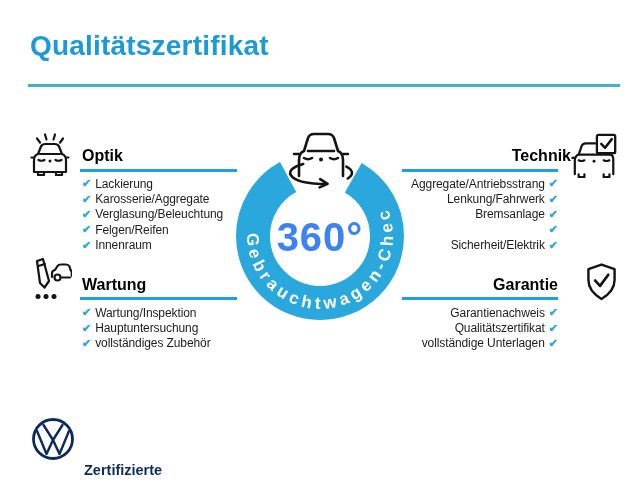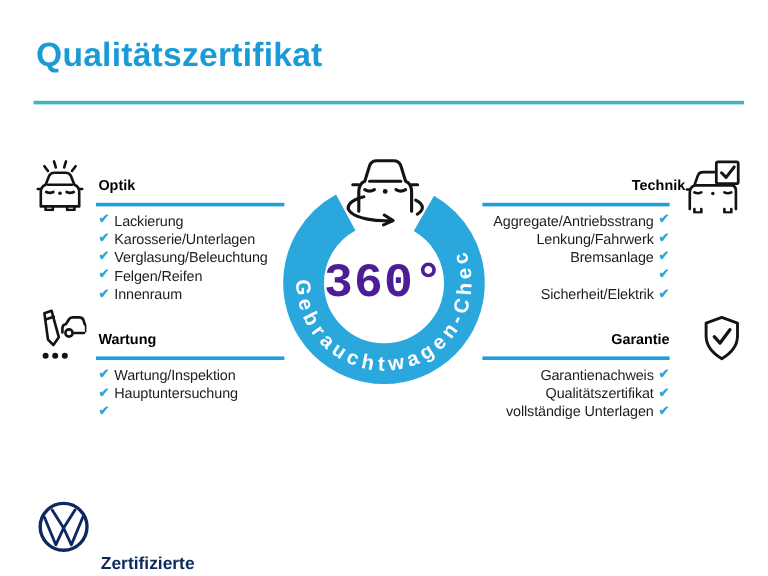--- a/index.html
+++ b/index.html
@@ -5,32 +5,32 @@
   html,body{margin:0;padding:0;background:#e8e8e8;}
   .canvas{
     position:relative;width:640px;height:480px;background:#ffffff;
     font-family:"Liberation Sans",sans-serif;overflow:hidden;margin:0 auto;
   }
   .abs{position:absolute;}
   .title{
     left:30px;top:30px;font-size:28px;font-weight:700;color:#1a9bd7;letter-spacing:.2px;
   }
   .top-rule{left:28px;top:84px;width:592px;height:3px;background:#43b2c2;}
-  .sec-title{font-size:12px;font-weight:700;color:#000;}
+  .sec-title{font-size:16px;font-weight:700;color:#000;}
   .sec-rule{height:3px;background:#1da0dc;}
   .list{display:flex;flex-direction:column;}
   .row{display:flex;align-items:center;height:15.4px;}
   .row.r{justify-content:flex-end;text-align:center;}
   .check{color:#2aa8de;font-size:11px;font-weight:700;line-height:1;}
   .row .check{margin-right:4px;}
   .row.r .check{margin-left:4px;margin-right:0;}
   .item{font-size:12px;font-weight:400;color:#1d1d1b;letter-spacing:-0.1px;white-space:nowrap;}
   .deg{
     left:230px;top:215px;width:180px;text-align:center;
-    font-size:40px;font-weight:700;color:#4c1d95;letter-spacing:1px;font-family:Liberation Mono, monospace;
+    font-size:40px;font-weight:700;color:#3b82f6;letter-spacing:1px;
   }
   .brand-text{left:84px;top:422px;font-size:14.5px;font-weight:700;color:#0c2a5f;line-height:16.5px;margin-top:40px;}
   svg{display:block;}
 </style>
 </head>
 <body>
 
 <div class="canvas">
 
   <div class="abs title">Qualitätszertifikat</div>
@@ -50,21 +50,21 @@
 
   <div class="abs sec-title" style="left:82px;top:147px">Optik</div>
   <div class="abs sec-rule" style="left:80px;top:169px;width:157px"></div>
   <div class="abs list" style="left:82px;top:176px">
     <div class="row">
         <span class="check">✔</span>
         <span class="item">Lackierung</span>
       </div>
     <div class="row">
         <span class="check">✔</span>
-        <span class="item">Karosserie/Unterlagen</span>
+        <span class="item">Karosserie/Aggregate</span>
       </div>
     <div class="row">
         <span class="check">✔</span>
         <span class="item">Verglasung/Beleuchtung</span>
       </div>
     <div class="row">
         <span class="check">✔</span>
         <span class="item">Felgen/Reifen</span>
       </div>
     <div class="row">
@@ -130,20 +130,21 @@
     <div class="row">
         <span class="check">✔</span>
         <span class="item">Wartung/Inspektion</span>
       </div>
     <div class="row">
         <span class="check">✔</span>
         <span class="item">Hauptuntersuchung</span>
       </div>
     <div class="row">
         <span class="check">✔</span>
+        <span class="item">vollständiges Zubehör</span>
       </div>
   </div>
 
   <svg class="abs" style="left:586px;top:262px" width="31" height="40" viewBox="0 0 32 40">
     <g fill="none" stroke="#141414" stroke-linecap="round" stroke-linejoin="round">
       <path d="M16 2 L29.5 6.8 L29.5 18 Q29.5 29.5 16 37.5 Q2.5 29.5 2.5 18 L2.5 6.8 Z" stroke-width="2.5"></path>
       <path d="M9.5 18.5 L14.5 24 L23 12.5" stroke-width="2.8"></path>
     </g>
   </svg>
 

